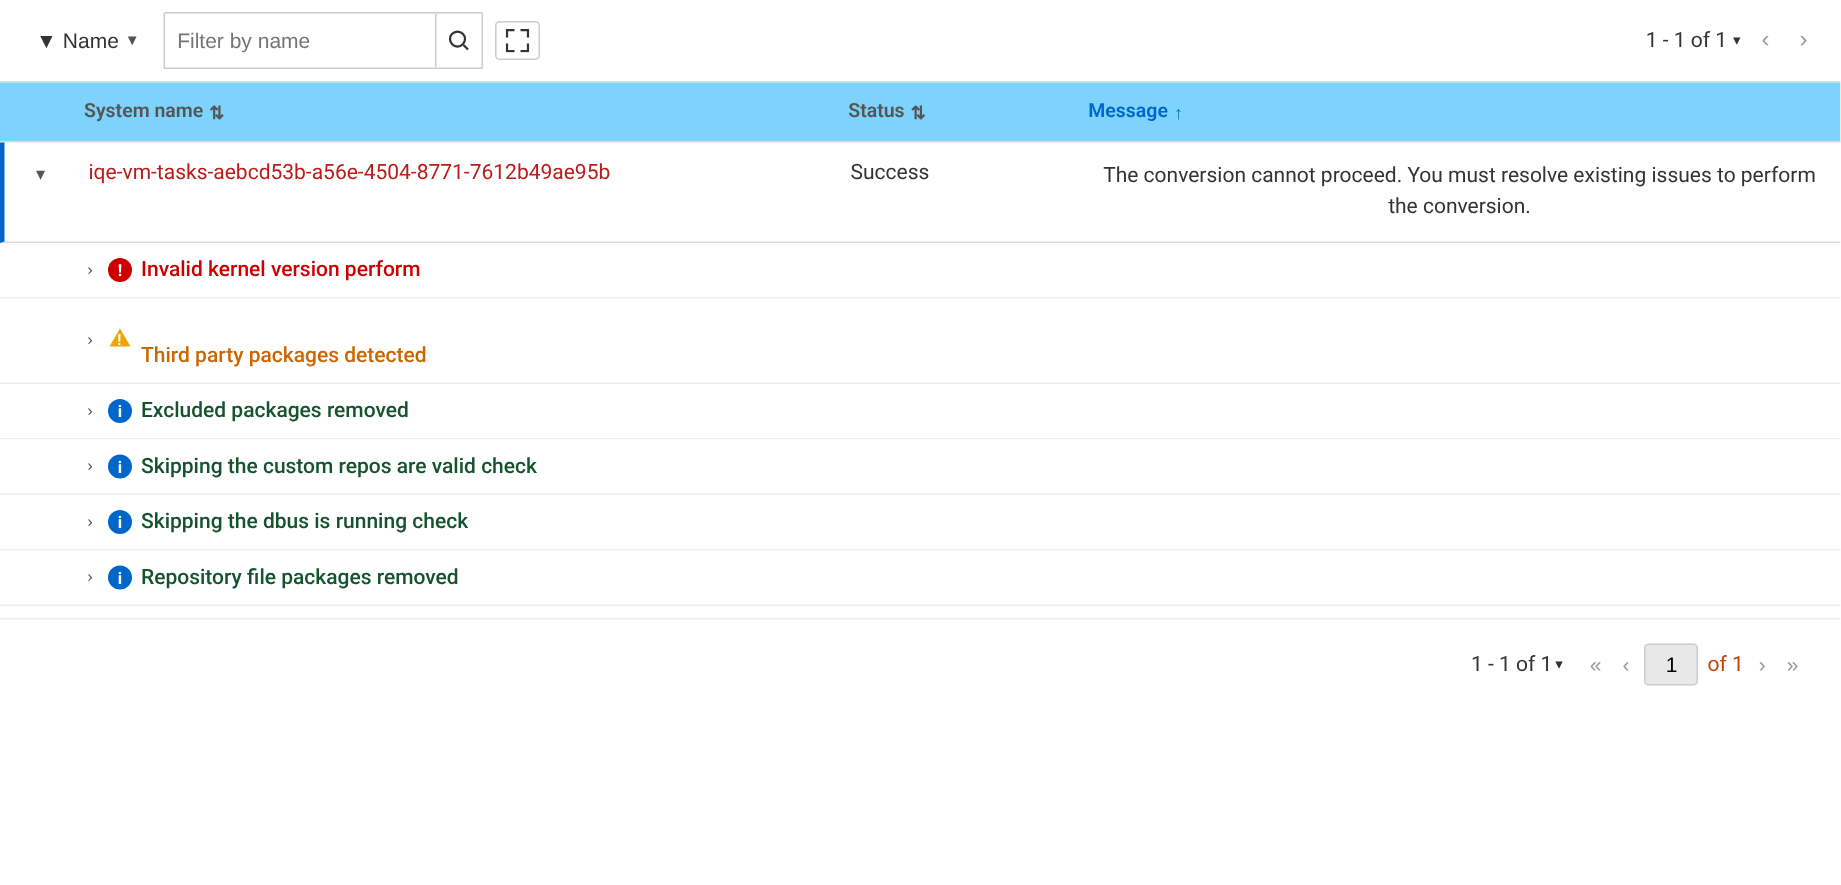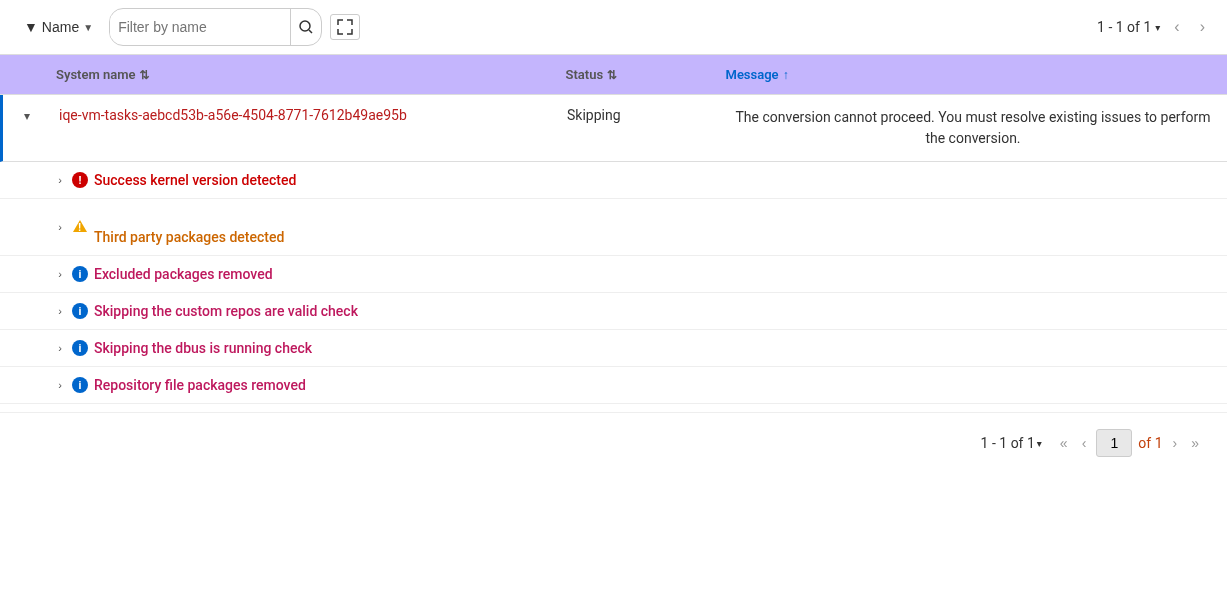--- a/index.html
+++ b/index.html
@@ -28,21 +28,21 @@
       font-size: 14px;
       color: #333;
       padding: 4px 8px;
     }
     .filter-btn .filter-icon { font-size: 14px; }
     .filter-btn .chevron { font-size: 10px; color: #555; }
     .search-wrapper {
       display: flex;
       align-items: center;
       border: 1px solid #ccc;
-      border-radius: 14px;
+      border-radius: 1px;
       overflow: hidden;
       height: 38px;
     }
     .search-input {
       border: none;
       outline: none;
       padding: 4px 8px;
       font-size: 14px;
       width: 180px;
     }
@@ -84,21 +84,21 @@
       color: #999;
       padding: 2px 6px;
     }
 
     
     .table-header {
       display: grid;
       grid-template-columns: 48px 1fr 160px 1fr;
       border-bottom: 1px solid #ddd;
       padding: 8px 0;
-      background: #c4b5fd;
+      background: #7dd3fc;
     }
     .col-header {
       font-weight: 600;
       font-size: 13px;
       color: #555;
       display: flex;
       align-items: center;
       gap: 4px;
       padding: 4px 8px;
     }
@@ -174,21 +174,21 @@
       display: flex;
       align-items: center;
       padding-right: 6px;
     }
     .sub-row .label-col {
       font-size: 14px;
       cursor: pointer;
     }
     .label-error { color: #c00; font-weight: 500; }
     .label-warning { color: #c60; font-weight: 500; margin-top: 20px; }
-    .label-info { color: #be185d; font-weight: 500; }
+    .label-info { color: #14532d; font-weight: 500; }
 
     
     .icon-error {
       width: 16px; height: 16px;
       background: #c00;
       border-radius: 50%;
       display: inline-flex;
       align-items: center;
       justify-content: center;
       color: #fff;
@@ -305,34 +305,34 @@
   </div>
 </div>
 
 <div class="main-row">
   <div class="expand-col">
     <button class="chevron-down-btn">▾</button>
   </div>
   <div>
     <a class="task-link" href="#">iqe-vm-tasks-aebcd53b-a56e-4504-8771-7612b49ae95b</a>
   </div>
-  <div class="status-cell">Skipping</div>
+  <div class="status-cell">Success</div>
   <div class="message-cell">The conversion cannot proceed. You must resolve existing issues to perform the conversion.</div>
 </div>
 
 <div id="sub-rows-container">
     <div class="sub-row">
       <div></div>
       <div class="chevron-col">
         <button class="sub-chevron-btn">›</button>
       </div>
       <div class="icon-col">
         <span class="icon-error">!</span>
       </div>
-      <div class="label-col label-error">Success kernel version detected</div>
+      <div class="label-col label-error">Invalid kernel version perform</div>
     </div>
     <div class="sub-row">
       <div></div>
       <div class="chevron-col">
         <button class="sub-chevron-btn">›</button>
       </div>
       <div class="icon-col">
         <span style="display:inline-block;position:relative;"><svg width="16" height="16" viewBox="0 0 16 16">
             <polygon points="8,2 15,14 1,14" fill="#f0a500"></polygon>
             <text x="7.5" y="13" font-size="10" font-weight="bold" fill="white" text-anchor="middle">!</text>

